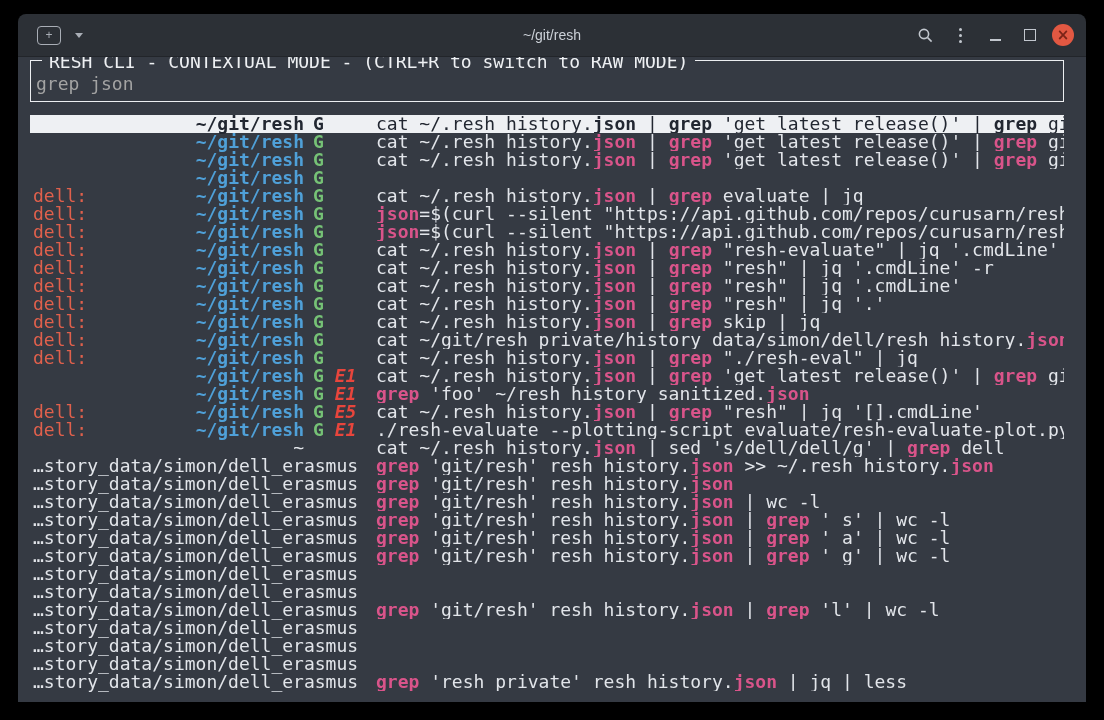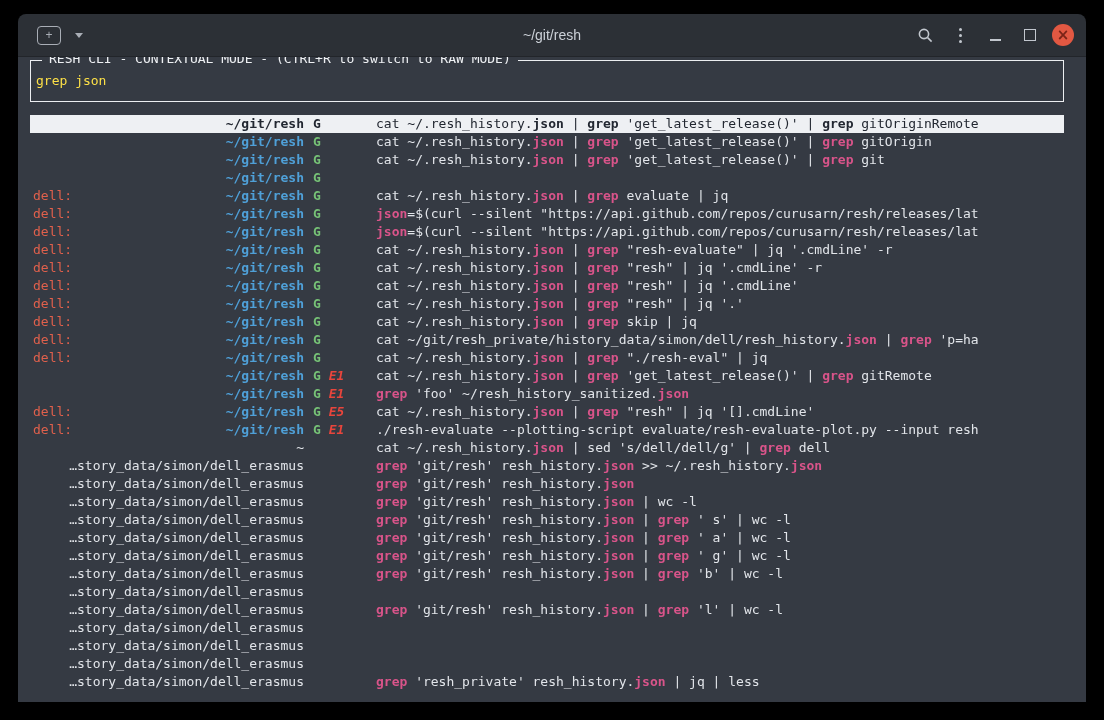--- a/index.html
+++ b/index.html
@@ -10,24 +10,24 @@
   .tb-right{position:absolute;right:12px;top:0;height:100%;display:flex;align-items:center;gap:9px;}
   .tbtn{display:flex;align-items:center;justify-content:center;width:26px;height:28px;}
   .newtab-box{width:22px;height:17px;border:1px solid #a9aeb6;border-radius:4px;display:flex;align-items:center;justify-content:center;color:#a9aeb6;font-size:12px;line-height:1;}
   .caret{width:0;height:0;border-left:4px solid transparent;border-right:4px solid transparent;border-top:5px solid #a9aeb6;}
   .dots{display:flex;flex-direction:column;gap:3px;}
   .dots i{width:3px;height:3px;border-radius:50%;background:#c2c7ce;}
   .min-bar{width:11px;height:2px;background:#c2c7ce;margin-top:9px;}
   .restore-sq{width:10px;height:10px;border:1.5px solid #c2c7ce;}
   .close-btn{width:22px;height:22px;border-radius:50%;background:#e25842;}
   .close-x{color:#7a2317;font-size:15px;font-weight:bold;line-height:1;font-family:"DejaVu Sans",sans-serif;}
-  .term{flex:1;background:var(--termbg,#353a43);padding-top:3px;color:var(--text,#e2e5ea);font-size:13px;overflow:hidden;}
+  .term{flex:1;background:var(--termbg,#353a43);padding-top:3px;color:var(--text,#e2e5ea);font-size:18px;overflow:hidden;}
   .resh-box{margin:0 22px 0 12px;height:40px;border:1px solid var(--border,#eceef1);position:relative;}
   .box-title{position:absolute;top:-10px;left:11px;background:var(--termbg,#353a43);padding:0 7px;color:#eef0f3;white-space:pre;}
-  .query{padding:12px 0 0 5px;color:#fde047;white-space:pre;}
+  .query{padding:12px 0 0 5px;color:#a3a3a3;white-space:pre;}
   .rows{margin:13px 22px 0 12px;}
   .row{display:flex;height:18px;line-height:18px;white-space:pre;padding-left:3px;}
   .cell-left{flex:none;width:271px;display:flex;}
   .host{color:var(--host,#e0604c);}
   .path{margin-left:auto;}
   .path.blue{color:var(--path,#4fa0d8);font-weight:bold;}
   .flags{flex:none;width:63px;padding-left:9px;}
   .g{color:var(--g,#76c276);font-weight:bold;}
   .e{color:var(--e,#e8453c);font-weight:bold;font-style:italic;}
   .cmd{flex:1;overflow:hidden;}
@@ -101,21 +101,21 @@
         <div class="row"><span class="cell-left"><span class="host"></span><span class="path blue">~/git/resh</span></span><span class="flags"><span class="g">G</span> <span class="e">E1</span></span><span class="cmd"><span class="hl">grep</span> 'foo' ~/resh_history_sanitized.<span class="hl">json</span></span></div>
         <div class="row"><span class="cell-left"><span class="host">dell:</span><span class="path blue">~/git/resh</span></span><span class="flags"><span class="g">G</span> <span class="e">E5</span></span><span class="cmd">cat ~/.resh_history.<span class="hl">json</span> | <span class="hl">grep</span> "resh" | jq '[].cmdLine'</span></div>
         <div class="row"><span class="cell-left"><span class="host">dell:</span><span class="path blue">~/git/resh</span></span><span class="flags"><span class="g">G</span> <span class="e">E1</span></span><span class="cmd">./resh-evaluate --plotting-script evaluate/resh-evaluate-plot.py --input resh</span></div>
         <div class="row"><span class="cell-left"><span class="host"></span><span class="path">~</span></span><span class="flags"></span><span class="cmd">cat ~/.resh_history.<span class="hl">json</span> | sed 's/dell/dell/g' | <span class="hl">grep</span> dell</span></div>
         <div class="row"><span class="cell-left"><span class="host"></span><span class="path">…story_data/simon/dell_erasmus</span></span><span class="flags"></span><span class="cmd"><span class="hl">grep</span> 'git/resh' resh_history.<span class="hl">json</span> &gt;&gt; ~/.resh_history.<span class="hl">json</span></span></div>
         <div class="row"><span class="cell-left"><span class="host"></span><span class="path">…story_data/simon/dell_erasmus</span></span><span class="flags"></span><span class="cmd"><span class="hl">grep</span> 'git/resh' resh_history.<span class="hl">json</span></span></div>
         <div class="row"><span class="cell-left"><span class="host"></span><span class="path">…story_data/simon/dell_erasmus</span></span><span class="flags"></span><span class="cmd"><span class="hl">grep</span> 'git/resh' resh_history.<span class="hl">json</span> | wc -l</span></div>
         <div class="row"><span class="cell-left"><span class="host"></span><span class="path">…story_data/simon/dell_erasmus</span></span><span class="flags"></span><span class="cmd"><span class="hl">grep</span> 'git/resh' resh_history.<span class="hl">json</span> | <span class="hl">grep</span> ' s' | wc -l</span></div>
         <div class="row"><span class="cell-left"><span class="host"></span><span class="path">…story_data/simon/dell_erasmus</span></span><span class="flags"></span><span class="cmd"><span class="hl">grep</span> 'git/resh' resh_history.<span class="hl">json</span> | <span class="hl">grep</span> ' a' | wc -l</span></div>
         <div class="row"><span class="cell-left"><span class="host"></span><span class="path">…story_data/simon/dell_erasmus</span></span><span class="flags"></span><span class="cmd"><span class="hl">grep</span> 'git/resh' resh_history.<span class="hl">json</span> | <span class="hl">grep</span> ' g' | wc -l</span></div>
-        <div class="row"><span class="cell-left"><span class="host"></span><span class="path">…story_data/simon/dell_erasmus</span></span><span class="flags"></span><span class="cmd"><span class="hl">grep</span> 'git/resh' resh_history.<span class="hl">json</span> | <span class="hl">grep</span> 'b' | wc -l</span></div>
+        <div class="row"><span class="cell-left"><span class="host"></span><span class="path">…story_data/simon/dell_erasmus</span></span><span class="flags"></span></div>
         <div class="row"><span class="cell-left"><span class="host"></span><span class="path">…story_data/simon/dell_erasmus</span></span><span class="flags"></span></div>
         <div class="row"><span class="cell-left"><span class="host"></span><span class="path">…story_data/simon/dell_erasmus</span></span><span class="flags"></span><span class="cmd"><span class="hl">grep</span> 'git/resh' resh_history.<span class="hl">json</span> | <span class="hl">grep</span> 'l' | wc -l</span></div>
         <div class="row"><span class="cell-left"><span class="host"></span><span class="path">…story_data/simon/dell_erasmus</span></span><span class="flags"></span></div>
         <div class="row"><span class="cell-left"><span class="host"></span><span class="path">…story_data/simon/dell_erasmus</span></span><span class="flags"></span></div>
         <div class="row"><span class="cell-left"><span class="host"></span><span class="path">…story_data/simon/dell_erasmus</span></span><span class="flags"></span></div>
         <div class="row"><span class="cell-left"><span class="host"></span><span class="path">…story_data/simon/dell_erasmus</span></span><span class="flags"></span><span class="cmd"><span class="hl">grep</span> 'resh_private' resh_history.<span class="hl">json</span> | jq | less</span></div>
       </div>
   </div>
 </div>
 

